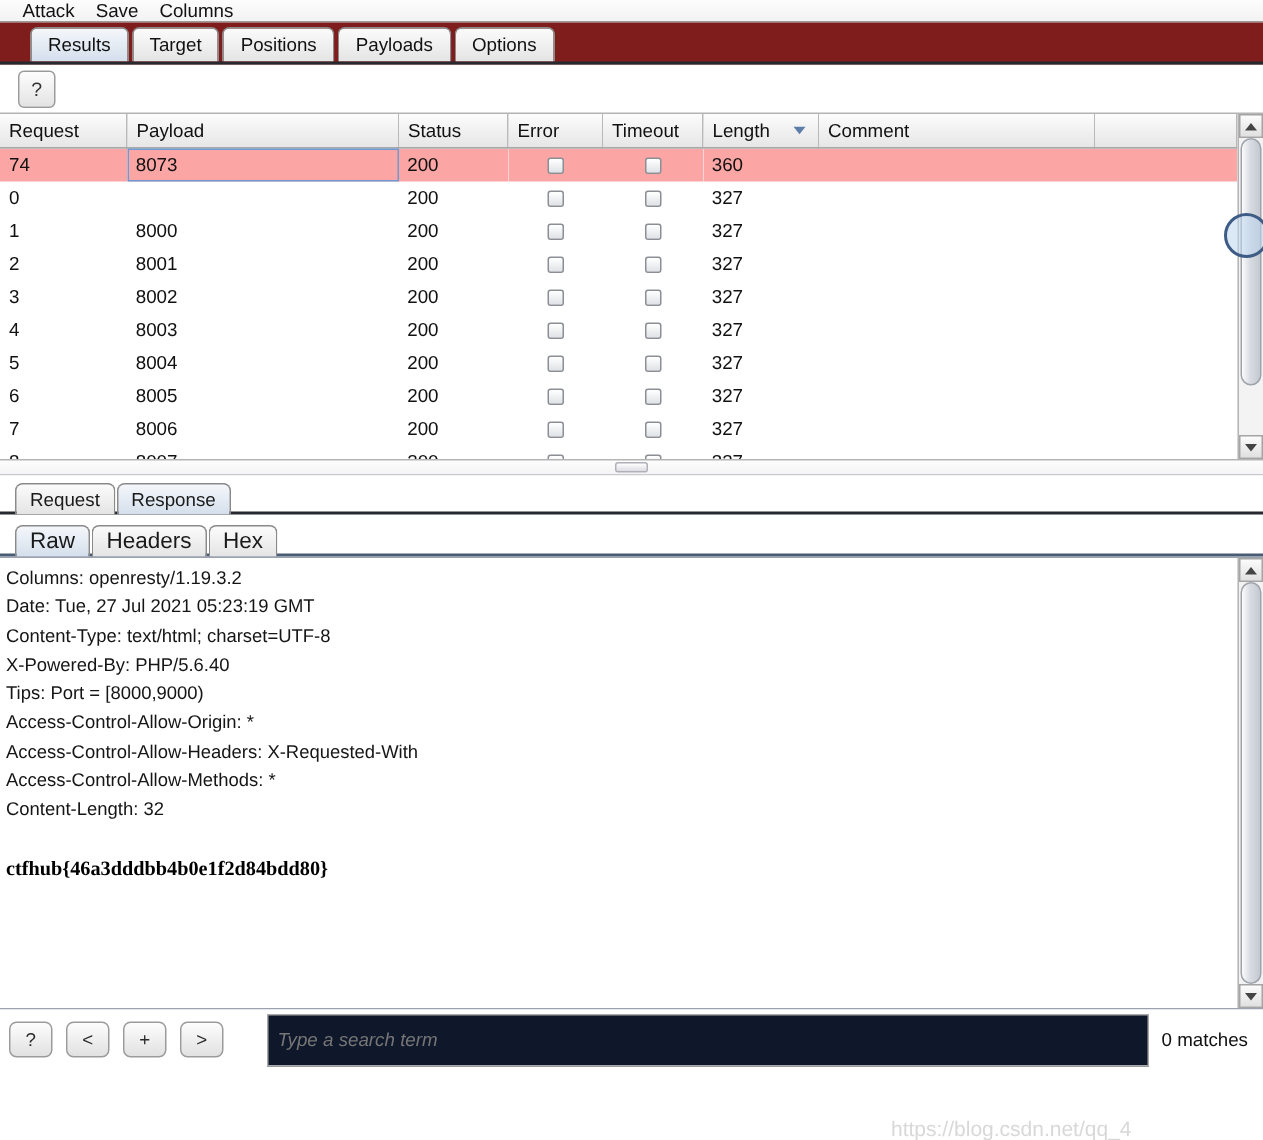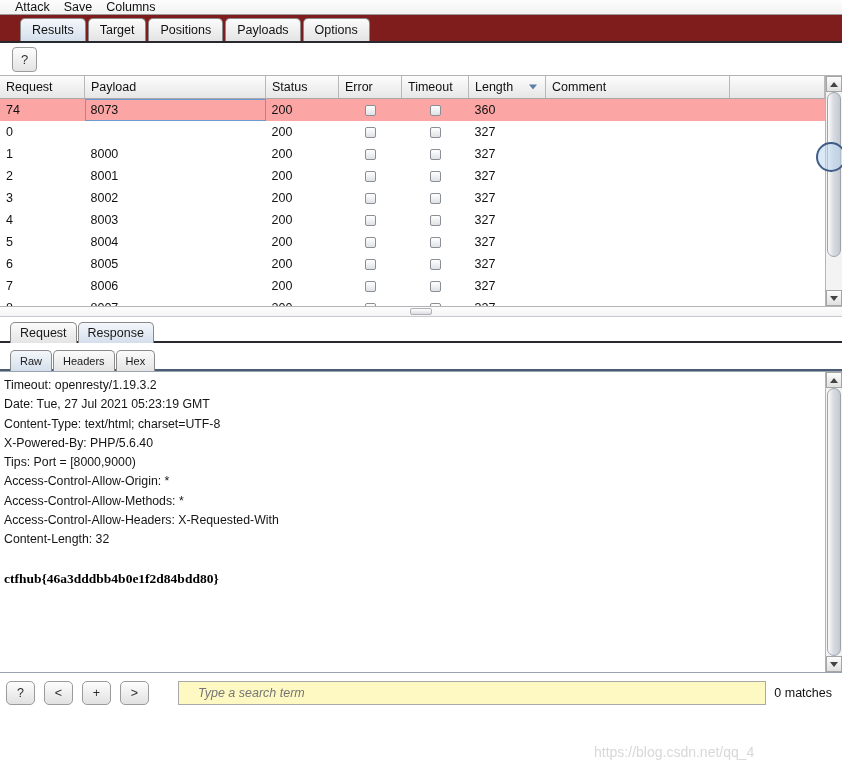--- a/index.html
+++ b/index.html
@@ -310,21 +310,21 @@
     position: absolute;
     left: 0; right: 0; bottom: 0;
     height: 2px;
     background: #4a5b74;
   }
   .viewtab {
     height: 21px;
     line-height: 20px;
     padding: 0 9px;
     margin-right: 1px;
-    font-size: 11px;
+    font-size: 15px;
     border: 1px solid #8a8a8a;
     border-bottom: none;
     border-radius: 5px 5px 0 0;
     background: linear-gradient(to bottom,#fbfbfb 0%,#e4e4e4 100%);
     position: relative;
     z-index: 2;
     cursor: default;
     box-sizing: border-box;
   }
   .viewtab.active {
@@ -384,27 +384,27 @@
     display: flex;
     align-items: center;
     justify-content: center;
     font-size: 12.5px;
     color: #2a2a2a;
     box-sizing: border-box;
     cursor: default;
   }
   .search-input {
     flex: 1;
-    height: 24px;
+    height: 35px;
     line-height: 22px;
     border: 1px solid #a9a9a9;
-    background: #fef9c3;
+    background: #0f172a;
     margin-left: 20px;
     margin-right: 8px;
-    padding-left: 19px;
+    padding-left: 6px;
     font-size: 12.5px;
     font-style: italic;
     color: #8c8c8c;
     box-sizing: border-box;
   }
   .matches {
     font-size: 12.5px;
     color: #111;
     white-space: nowrap;
     padding-right: 4px;
@@ -585,28 +585,28 @@
 </div>
 
 <div class="viewtabstrip">
   <div class="viewtab active">Raw</div>
   <div class="viewtab">Headers</div>
   <div class="viewtab">Hex</div>
 </div>
 
 <div class="resp-wrap">
   <div class="resp-body" id="response-body">
-      <div class="resp-line">Timeout: openresty/1.19.3.2</div>
+      <div class="resp-line">Columns: openresty/1.19.3.2</div>
       <div class="resp-line">Date: Tue, 27 Jul 2021 05:23:19 GMT</div>
       <div class="resp-line">Content-Type: text/html; charset=UTF-8</div>
       <div class="resp-line">X-Powered-By: PHP/5.6.40</div>
       <div class="resp-line">Tips: Port = [8000,9000)</div>
       <div class="resp-line">Access-Control-Allow-Origin: *</div>
+      <div class="resp-line">Access-Control-Allow-Headers: X-Requested-With</div>
       <div class="resp-line">Access-Control-Allow-Methods: *</div>
-      <div class="resp-line">Access-Control-Allow-Headers: X-Requested-With</div>
       <div class="resp-line">Content-Length: 32</div>
       <div class="resp-line blank"></div>
       <div class="resp-flag">ctfhub{46a3dddbb4b0e1f2d84bdd80}</div>
     </div>
   <div class="vscroll">
     <div class="sb-btn">
         <span class="sb-arrow-up"></span>
       </div>
     <div class="sb-track">
       <div class="sb-thumb" style="top:0px;bottom:0px;"></div>

